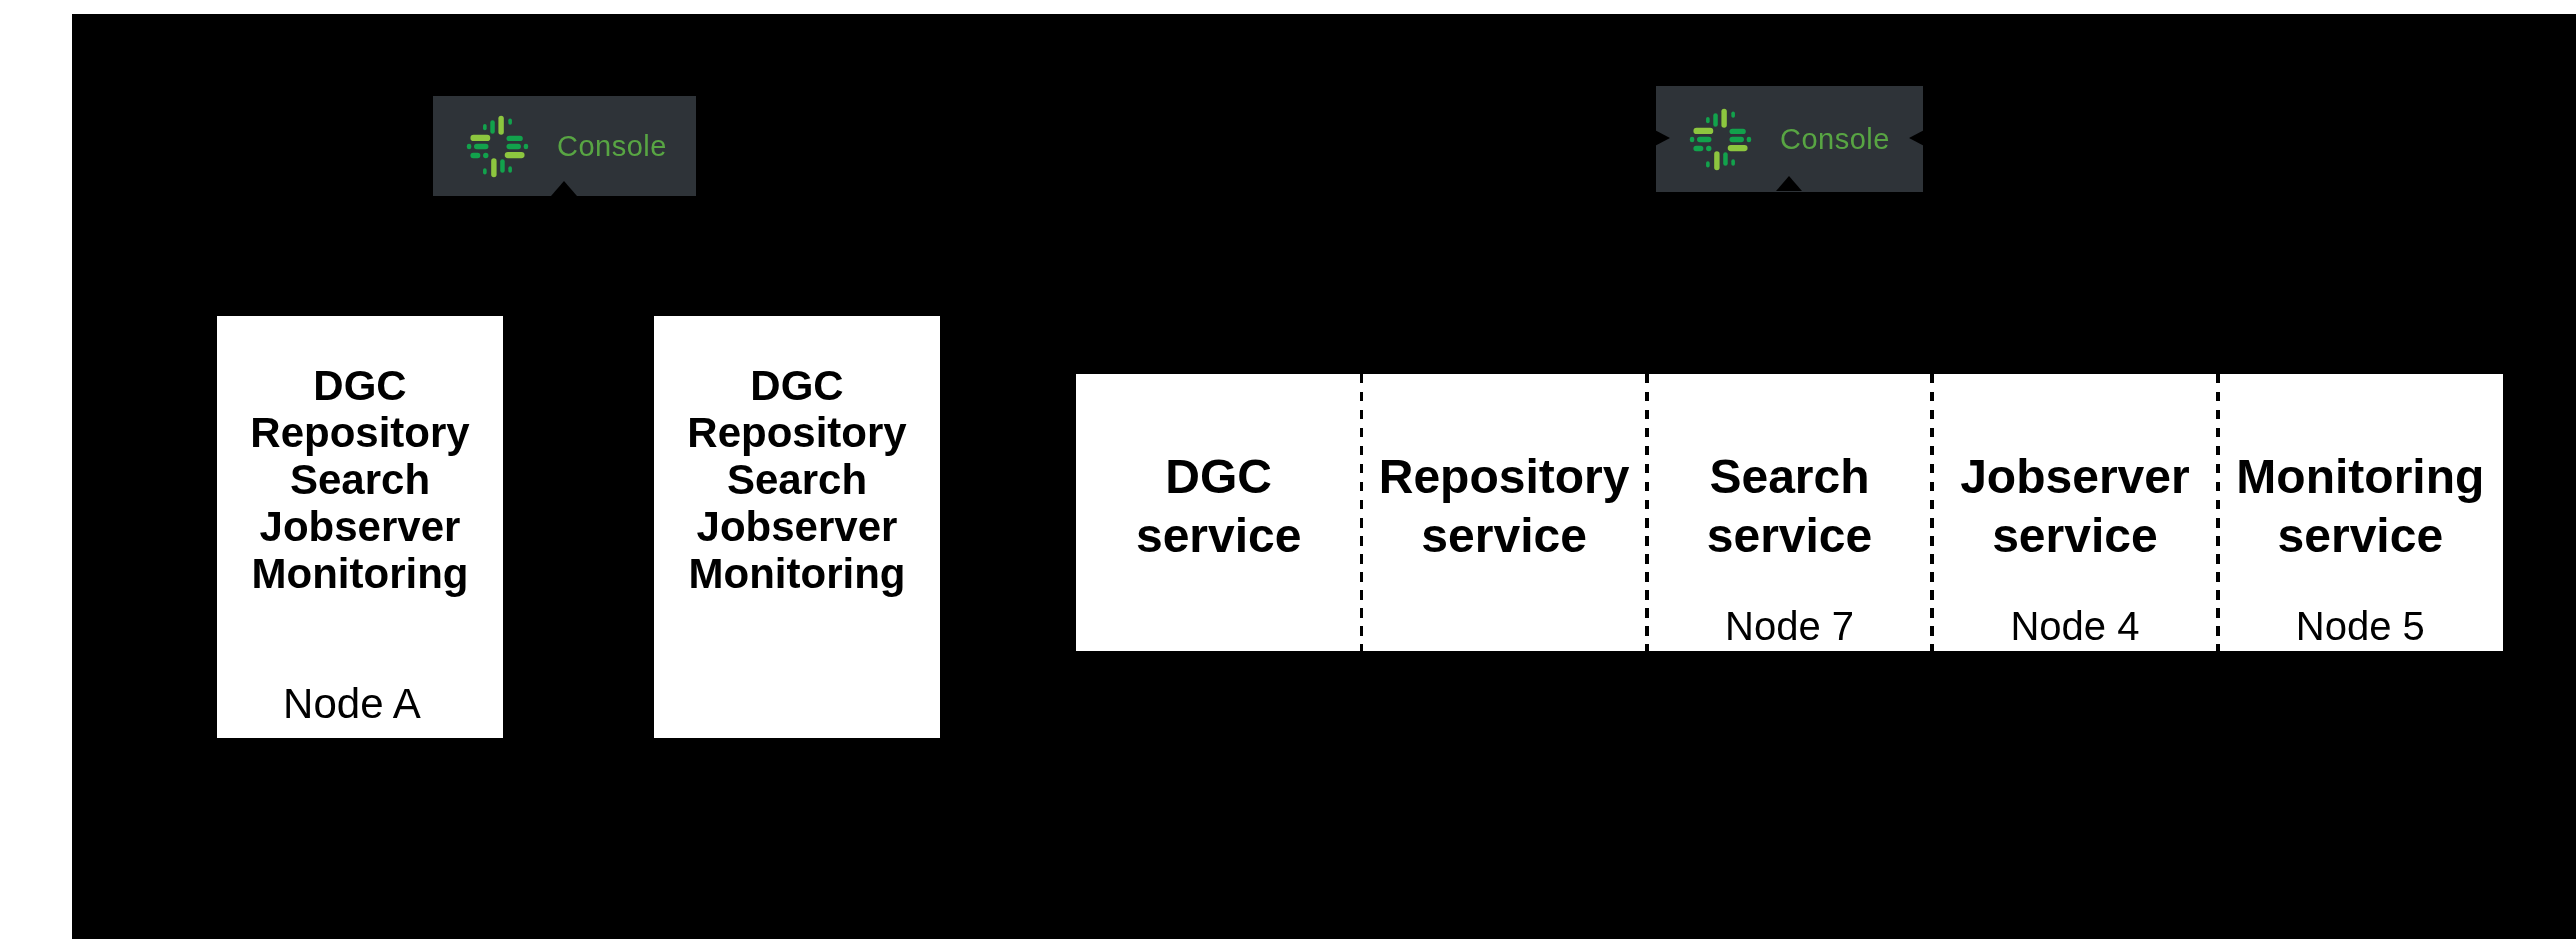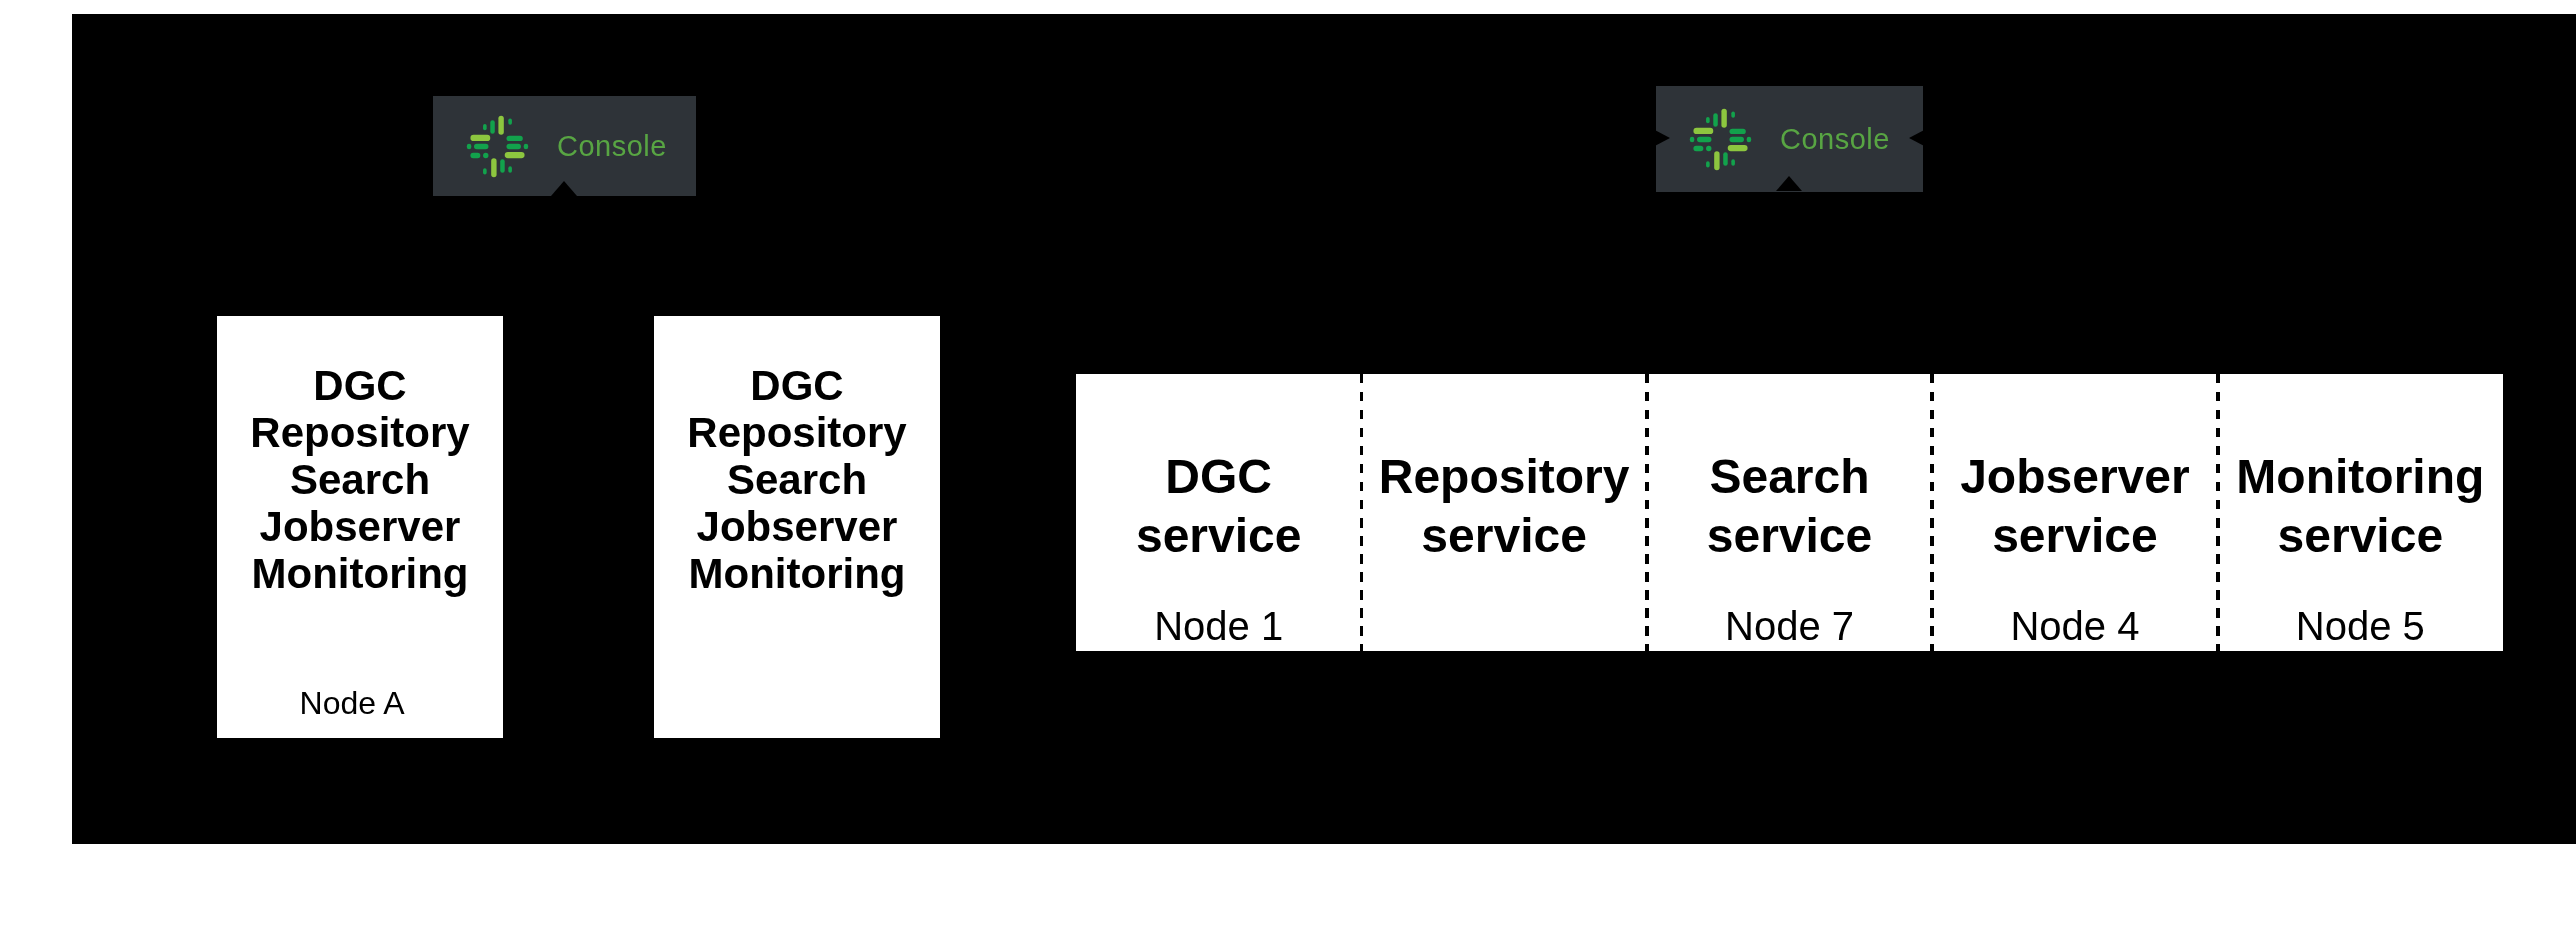--- a/index.html
+++ b/index.html
@@ -1,33 +1,33 @@
 <!DOCTYPE html>
 <html><head>
 <meta charset="utf-8">
 <style>
   html,body{margin:0;padding:0;background:#ffffff;}
   body{width:2576px;height:945px;position:relative;overflow:hidden;
        font-family:"Liberation Sans",sans-serif;-webkit-font-smoothing:antialiased;}
 
-  .canvas{position:absolute;left:72px;top:14.3px;width:2504px;height:830px;background:#000000;}
+  .canvas{position:absolute;left:72px;top:14.3px;width:2504px;height:925px;background:#000000;}
 
   
   .console-badge{position:absolute;background:#2e3338;display:flex;align-items:center;}
   .badge-left{left:361px;top:82px;width:263px;height:100px;}
   .badge-right{left:1584px;top:72px;width:267px;height:106px;}
   .console-icon{width:65px;height:65px;margin-left:32px;flex:0 0 auto;}
   .console-label{color:#58a543;font-size:29px;letter-spacing:0.5px;margin-left:27px;white-space:nowrap;}
 
   
   .node-box{position:absolute;top:302px;width:286px;height:422px;background:#ffffff;
             color:#000;text-align:center;}
   .node-box.a{left:145px;} .node-box.b{left:582px;}
   .service-list{margin-top:46px;font-weight:bold;font-size:42px;line-height:47px;}
-  .node-label{position:absolute;left:0;right:16px;bottom:11.4px;font-size:32px;line-height:47px;}
+  .node-label{position:absolute;left:0;right:16px;bottom:11.4px;font-size:42px;line-height:47px;}
 
   
   .service-row{position:absolute;left:1004px;top:360px;width:1427px;height:277px;
                background:#ffffff;display:flex;color:#000;}
   .service-cell{flex:1 1 0;position:relative;text-align:center;}
   .cell-sep{position:absolute;left:-1.9px;top:0;bottom:0;width:3.8px;
             background:repeating-linear-gradient(to bottom,#000 0 9.5px,transparent 9.5px 18px);}
   .svc-name{margin-top:73px;font-weight:bold;font-size:48px;line-height:59px;}
   .svc-node{position:absolute;left:0;right:0;bottom:2.9px;font-size:40px;line-height:44px;}
 
@@ -120,21 +120,20 @@
     </div>
   </div>
 
   <div class="service-row">
 
     <div class="service-cell">
       <div class="svc-name">
         <div>DGC</div>
         <div>service</div>
       </div>
-      <div class="svc-node">Node 1</div>
     </div>
 
     <div class="service-cell">
       <div class="cell-sep"></div>
       <div class="svc-name">
         <div>Repository</div>
         <div>service</div>
       </div>
     </div>
 

